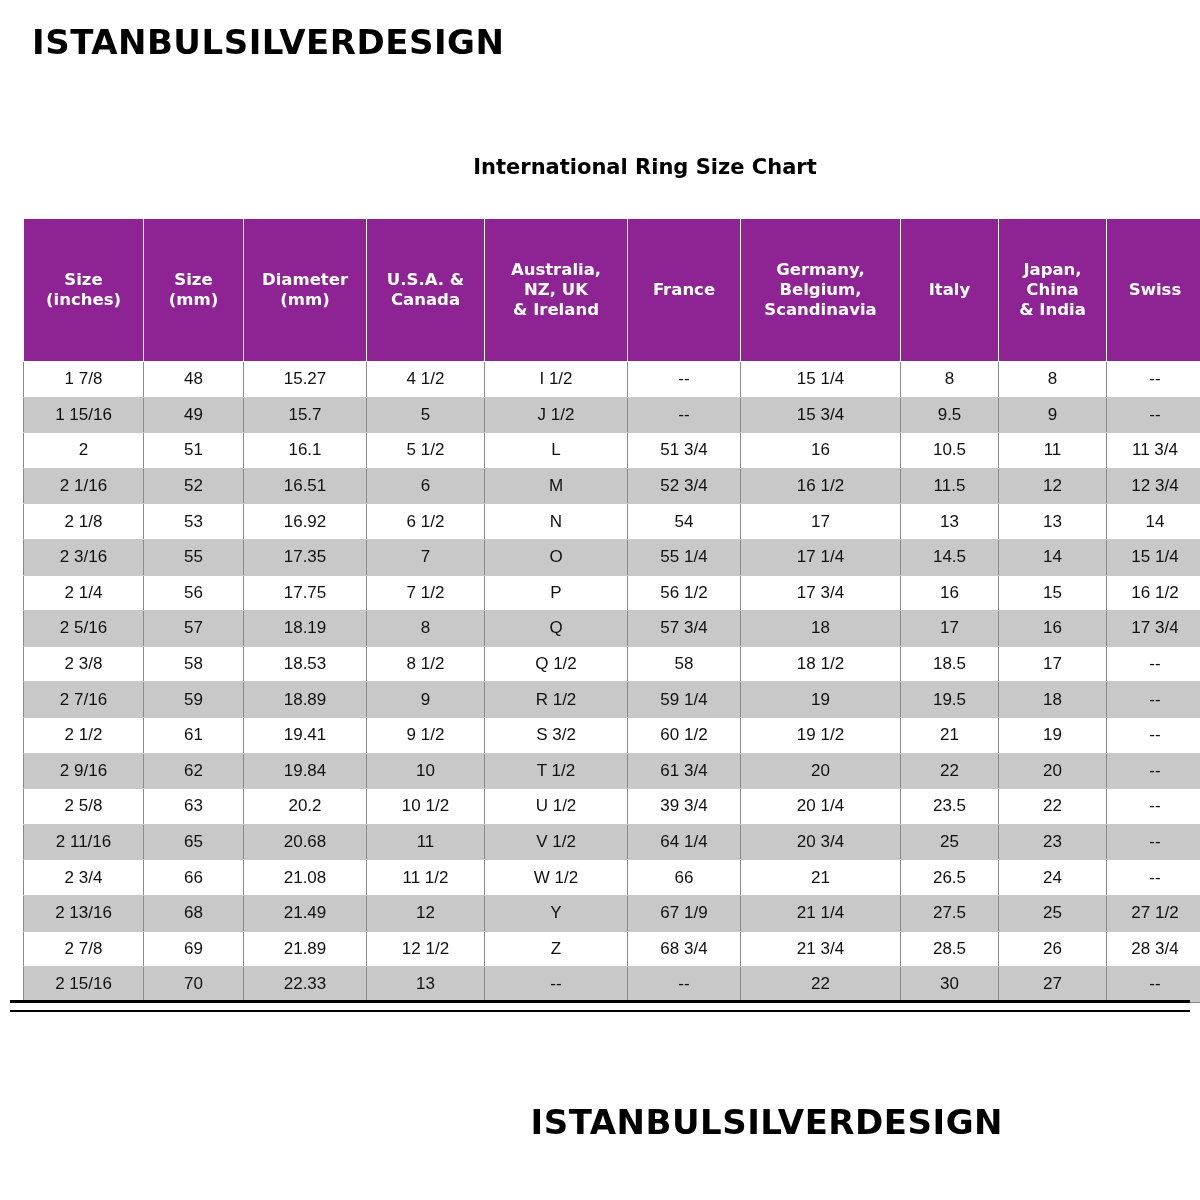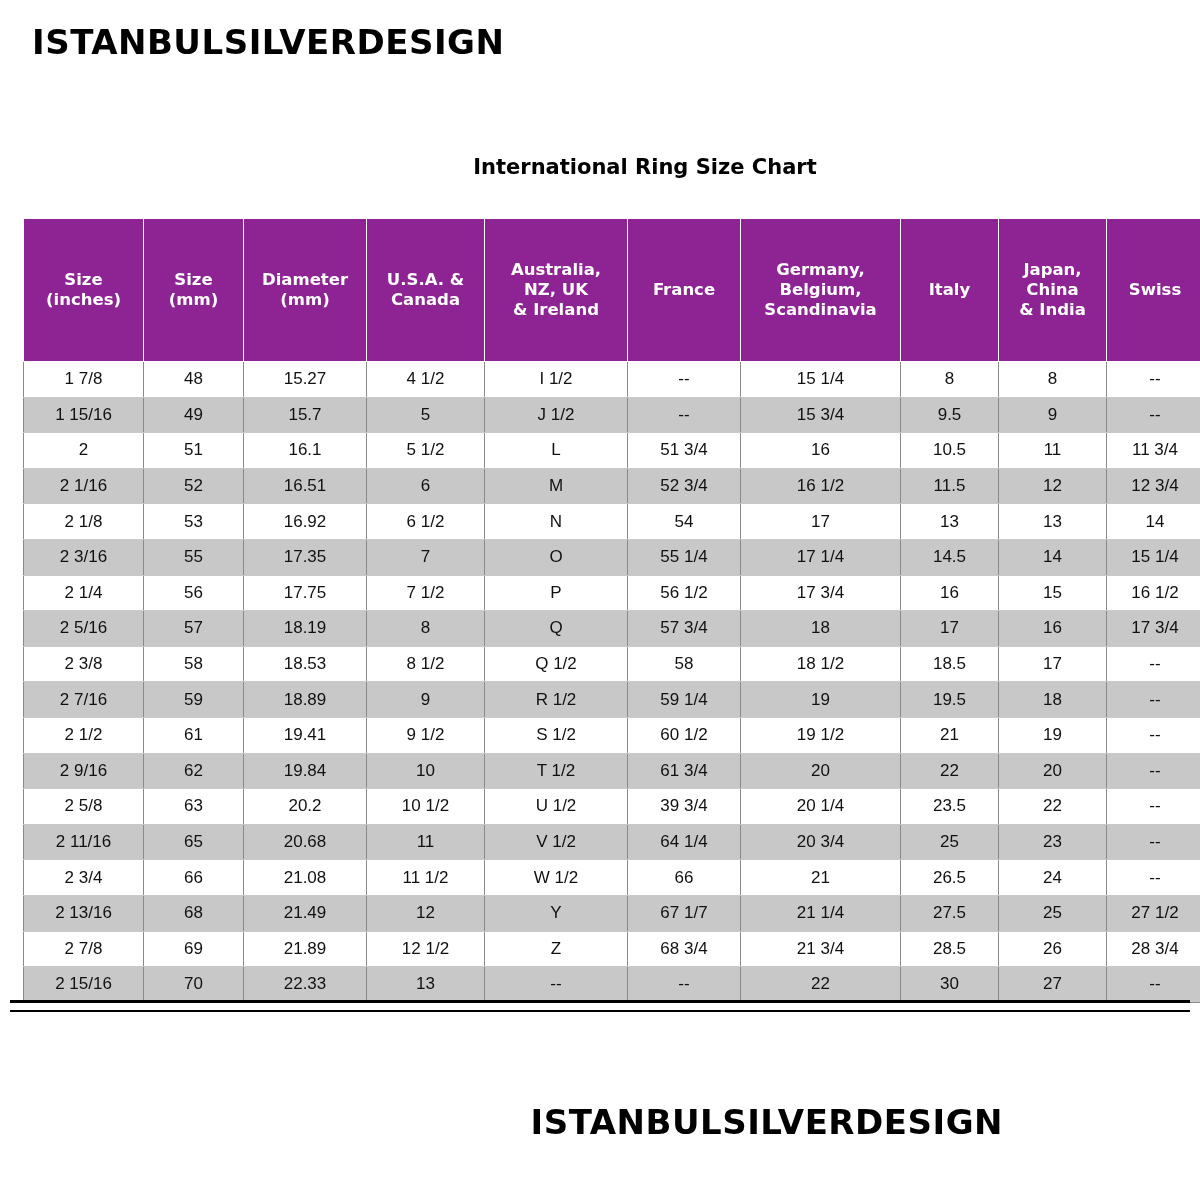--- a/index.html
+++ b/index.html
@@ -302,21 +302,21 @@
             <td>19</td>
             <td>19.5</td>
             <td>18</td>
             <td>--</td>
           </tr>
           <tr class="odd">
             <td>2  1/2</td>
             <td>61</td>
             <td>19.41</td>
             <td>9 1/2</td>
-            <td>S 1/2</td>
+            <td>S 3/2</td>
             <td>60 1/2</td>
             <td>19 1/2</td>
             <td>21</td>
             <td>19</td>
             <td>--</td>
           </tr>
           <tr class="even">
             <td>2  9/16</td>
             <td>62</td>
             <td>19.84</td>
@@ -363,21 +363,21 @@
             <td>26.5</td>
             <td>24</td>
             <td>--</td>
           </tr>
           <tr class="even">
             <td>2 13/16</td>
             <td>68</td>
             <td>21.49</td>
             <td>12</td>
             <td>Y</td>
-            <td>67 1/7</td>
+            <td>67 1/9</td>
             <td>21 1/4</td>
             <td>27.5</td>
             <td>25</td>
             <td>27 1/2</td>
           </tr>
           <tr class="odd">
             <td>2  7/8</td>
             <td>69</td>
             <td>21.89</td>
             <td>12 1/2</td>

